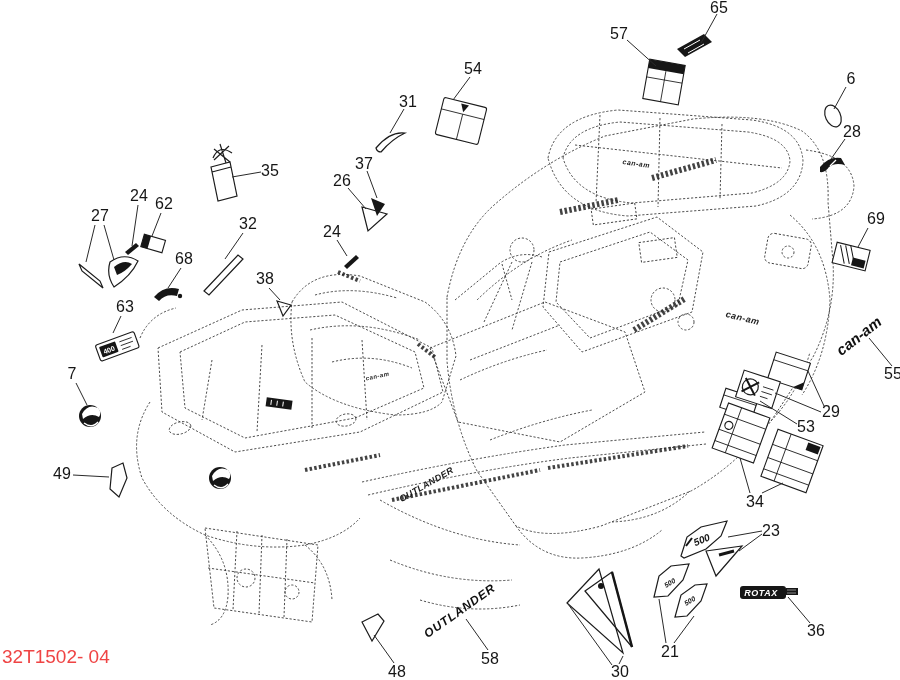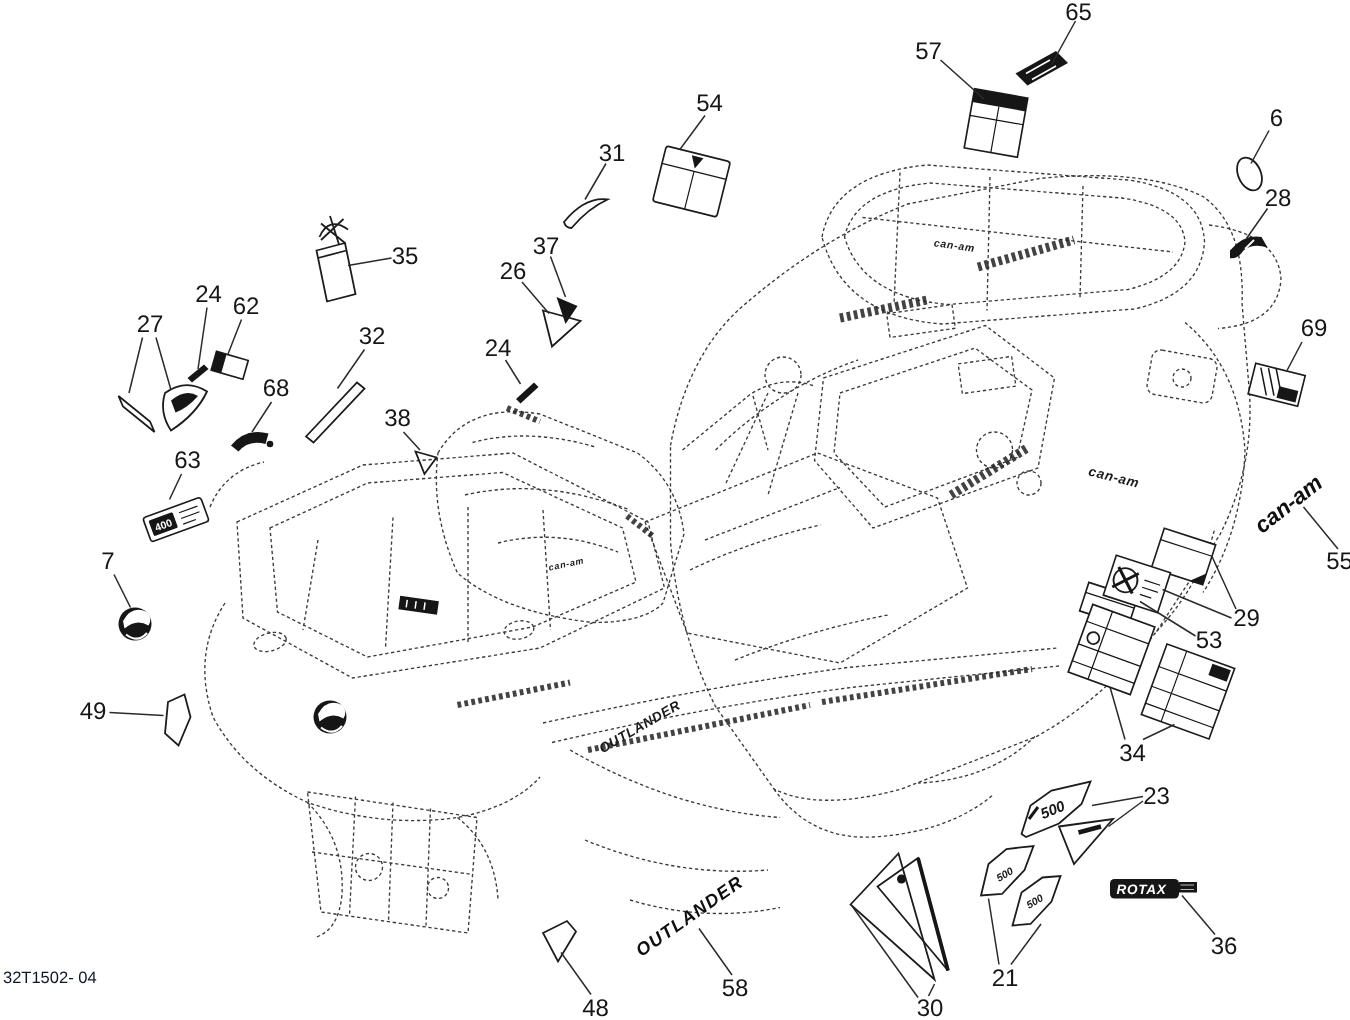--- a/index.html
+++ b/index.html
@@ -24,21 +24,21 @@
   .brand-big{font-family:"Liberation Sans",sans-serif;font-style:italic;font-weight:bold;font-size:15px;
              fill:#0f0f0f;text-anchor:middle;}
   .brand-big.outl{font-size:12px;letter-spacing:1px;}
   .badge-txt{font-family:"Liberation Sans",sans-serif;font-weight:bold;font-size:7px;fill:#fff;text-anchor:middle;}
   .badge-slant{font-family:"Liberation Sans",sans-serif;font-style:italic;font-weight:bold;font-size:10px;
                fill:#161616;text-anchor:middle;}
   .badge-slant.sm{font-size:7px;}
   .rotax-txt{font-family:"Liberation Sans",sans-serif;font-style:italic;font-weight:bold;font-size:9px;
              fill:#ffffff;text-anchor:middle;letter-spacing:.5px;}
   .leader-line{stroke:#2a2a2a;stroke-width:1;}
-  .sheet-number{position:absolute;left:2px;top:646px;font-size:11px;color:#0f172a;
+  .sheet-number{position:absolute;left:2px;top:646px;font-size:19px;color:#ef4444;
                 font-family:"Liberation Sans","DejaVu Sans",sans-serif;}
 </style>
 </head>
 <body>
 
 <div class="stage">
 <svg width="900" height="680" viewBox="0 0 900 680">
 
   <g>
 

